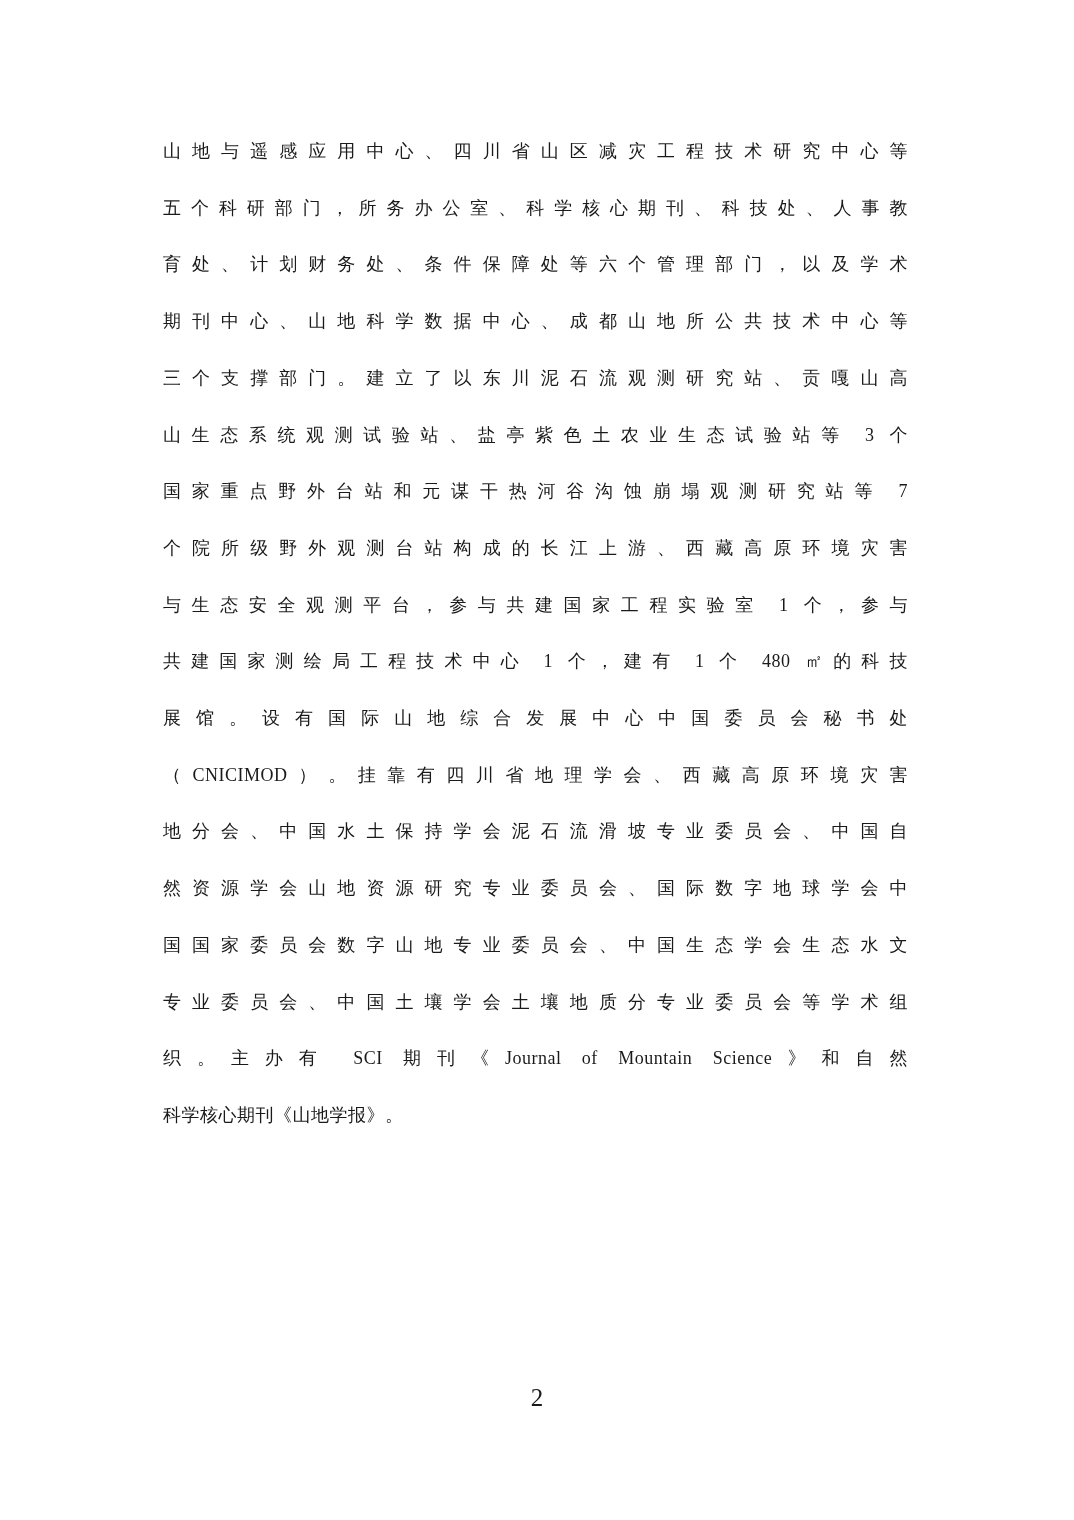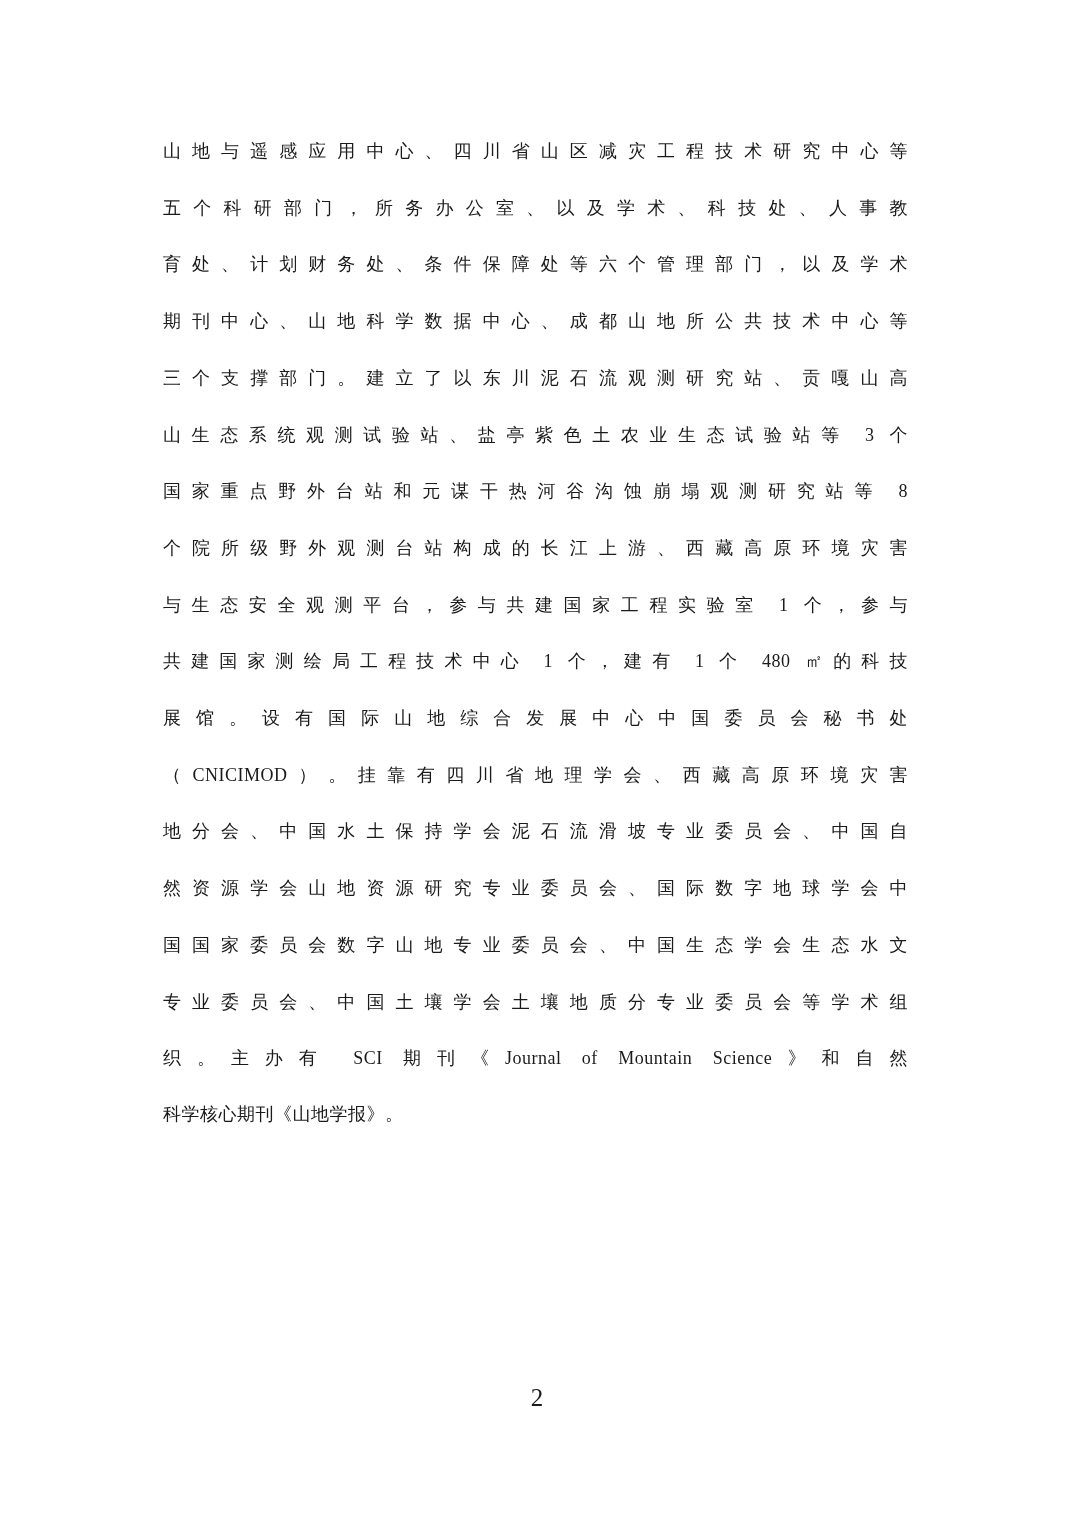--- a/index.html
+++ b/index.html
@@ -27,45 +27,44 @@
     line-height: 56.7px;
     text-align: justify;
     text-align-last: justify;
     text-justify: inter-character;
     white-space: normal;
     letter-spacing: 0.5px;
   }
   .line.last-line {
     text-align: right;
     text-align-last: left;
-    font-family: Liberation Mono, monospace;
   }
   .page-number {
     position: absolute;
     left: 0;
     right: 0;
     top: 1383px;
     text-align: center;
     font-size: 25px;
     line-height: 30px;
     color: #1a1a1a;
   }
 </style>
 </head>
 <body>
 
 <div class="page">
   <div class="text-block">
     <div class="line">山地与遥感应用中心、四川省山区减灾工程技术研究中心等</div>
-    <div class="line">五个科研部门，所务办公室、以及学术、科技处、人事教</div>
+    <div class="line">五个科研部门，所务办公室、科学核心期刊、科技处、人事教</div>
     <div class="line">育处、计划财务处、条件保障处等六个管理部门，以及学术</div>
     <div class="line">期刊中心、山地科学数据中心、成都山地所公共技术中心等</div>
     <div class="line">三个支撑部门。建立了以东川泥石流观测研究站、贡嘎山高</div>
     <div class="line">山生态系统观测试验站、盐亭紫色土农业生态试验站等 3 个</div>
-    <div class="line">国家重点野外台站和元谋干热河谷沟蚀崩塌观测研究站等 8</div>
+    <div class="line">国家重点野外台站和元谋干热河谷沟蚀崩塌观测研究站等 7</div>
     <div class="line">个院所级野外观测台站构成的长江上游、西藏高原环境灾害</div>
     <div class="line">与生态安全观测平台，参与共建国家工程实验室 1 个，参与</div>
     <div class="line">共建国家测绘局工程技术中心 1 个，建有 1 个 480 ㎡的科技</div>
     <div class="line">展馆。设有国际山地综合发展中心中国委员会秘书处</div>
     <div class="line">（CNICIMOD）。挂靠有四川省地理学会、西藏高原环境灾害</div>
     <div class="line">地分会、中国水土保持学会泥石流滑坡专业委员会、中国自</div>
     <div class="line">然资源学会山地资源研究专业委员会、国际数字地球学会中</div>
     <div class="line">国国家委员会数字山地专业委员会、中国生态学会生态水文</div>
     <div class="line">专业委员会、中国土壤学会土壤地质分专业委员会等学术组</div>
     <div class="line">织。主办有 SCI 期刊《Journal of Mountain Science》和自然</div>

